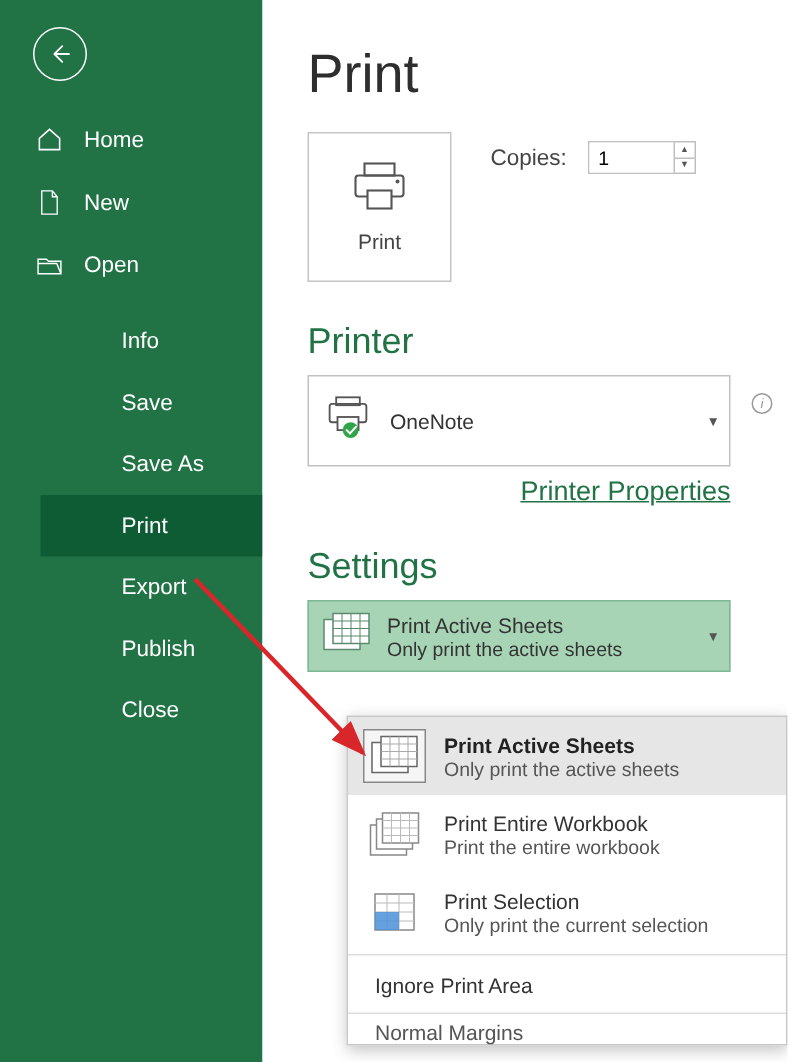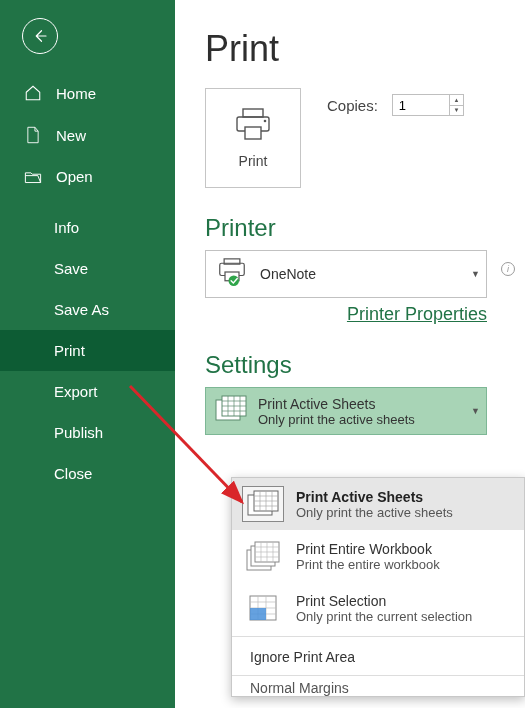--- a/index.html
+++ b/index.html
@@ -4,40 +4,40 @@
 <style>
   * { box-sizing: border-box; margin: 0; padding: 0; font-family: "Segoe UI", Arial, sans-serif; }
   body { width: 525px; height: 708px; overflow: hidden; background: #fff; position: relative; }
   .root { display: flex; width: 100%; height: 100%; }
 
   
   .sidebar { width: 175px; background: #217346; color: #fff; display: flex; flex-direction: column; padding-top: 18px; }
   .back-btn { width: 36px; height: 36px; border: 1.5px solid #fff; border-radius: 50%; margin-left: 22px; margin-bottom: 18px; display: flex; align-items: center; justify-content: center; cursor: pointer; }
   .sb-item { display: flex; align-items: center; padding: 12px 0 12px 22px; font-size: 15px; cursor: pointer; }
   .sb-item.icon-row .sb-icon { width: 22px; margin-right: 12px; display: flex; align-items: center; justify-content: center; }
-  .sb-sub { padding-left: 54px; font-size: 15px; }
+  .sb-sub { padding-left: 54px; font-size: 15px; margin-left: 27px; }
   .sb-item.active { background: #0d5c34; }
 
   
   .main { flex: 1; padding: 28px 0 0 30px; position: relative; background: #fff; }
   .title { font-size: 36px; font-weight: 300; color: #2e2e2e; margin-bottom: 18px; }
 
   .print-row { display: flex; align-items: flex-start; gap: 26px; }
   .print-tile { width: 96px; height: 100px; border: 1px solid #c5c5c5; display: flex; flex-direction: column; align-items: center; justify-content: center; gap: 12px; font-size: 14px; color: #444; background: #fff; cursor: pointer; }
   .copies-row { display: flex; align-items: center; gap: 14px; font-size: 15px; color: #444; margin-top: 6px;}
   .spin-box { display: flex; align-items: stretch; border: 1px solid #bfbfbf; background:#fff; height: 22px; }
   .spin-input { width: 56px; border: none; padding: 0 6px; font-size: 13px; outline: none; }
   .spin-btns { display: flex; flex-direction: column; width: 14px; border-left: 1px solid #bfbfbf; }
   .spin-btns div { flex:1; display:flex; align-items:center; justify-content:center; font-size:6px; color:#555; cursor:pointer; }
   .spin-btns div:first-child { border-bottom:1px solid #bfbfbf; }
 
   .section-title { font-size: 24px; font-weight: 400; color: #217346; margin-top: 26px; margin-bottom: 8px; }
   .info-icon { position:absolute; right:10px; top:262px; width:14px; height:14px; border:1px solid #9a9a9a; border-radius:50%; font-size:9px; color:#9a9a9a; display:flex; align-items:center; justify-content:center; font-style:italic; cursor:pointer;}
   
-  .printer-box { width: 282px; height: 48px; border: 1px solid #c1c1c1; display:flex; align-items:center; padding: 0 6px 0 8px; gap:10px; cursor:pointer; background:#fff;}
+  .printer-box { width: 282px; height: 61px; border: 1px solid #c1c1c1; display:flex; align-items:center; padding: 0 6px 0 8px; gap:10px; cursor:pointer; background:#fff;}
   .printer-box .txt { flex:1; }
   .printer-box .ln1 { font-size: 14px; color:#333; }
   .printer-box .ln2 { font-size: 13px; color:#666; }
   .drop-caret { font-size: 9px; color:#555; }
 
   .printer-link { text-align:right; width:282px; margin-top:6px; }
   .printer-link a { color:#217346; text-decoration:underline; font-size:18px; cursor:pointer;}
 
   .settings-combo { width: 282px; height: 48px; border: 1px solid #7db795; background:#a8d4b6; display:flex; align-items:center; padding:0 6px 0 8px; gap:10px; cursor:pointer;}
   .settings-combo .txt { flex:1; }

